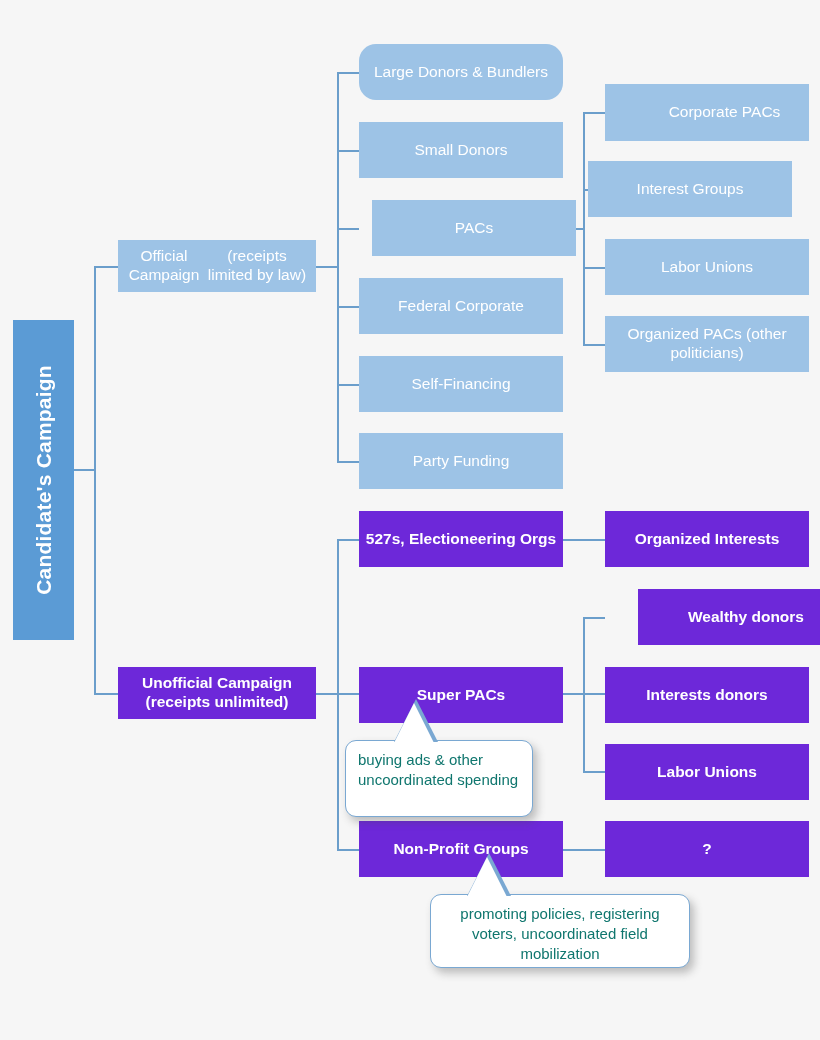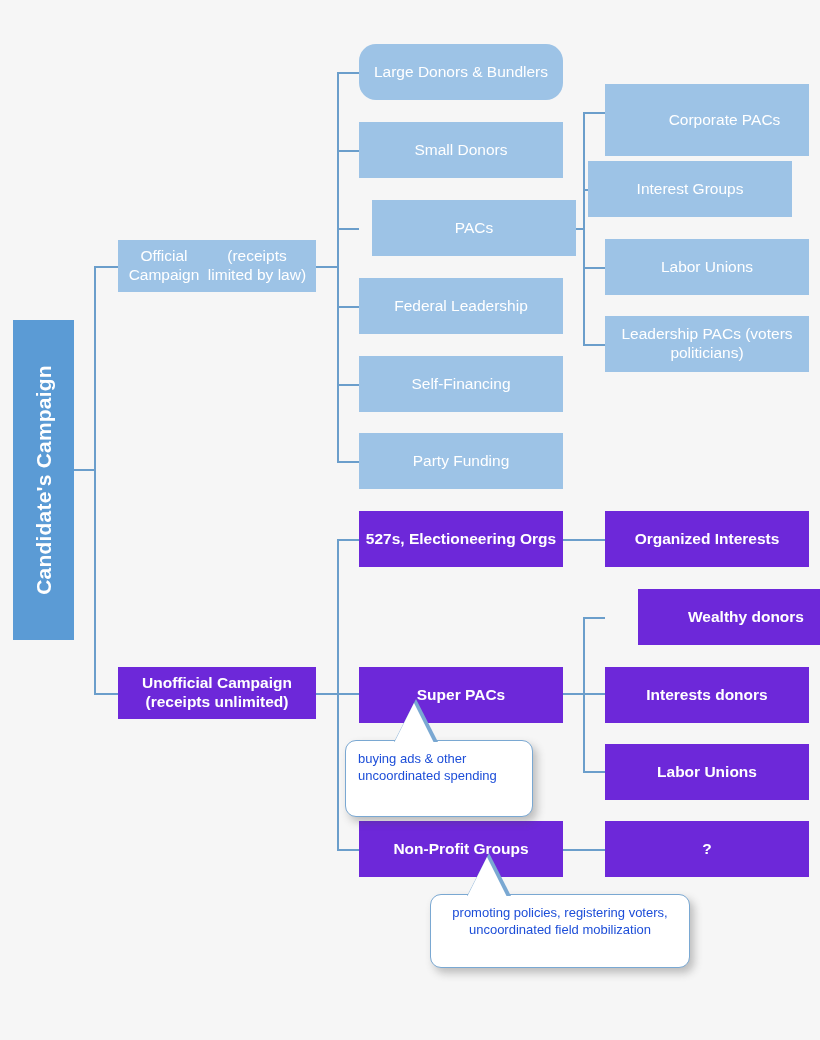--- a/index.html
+++ b/index.html
@@ -51,22 +51,22 @@
   .lnh{height:2px;}
   .lnv{width:2px;}
 
   
   .callout{
     position:absolute;
     box-sizing:border-box;
     background:#ffffff;
     border:1.6px solid #7aa8d2;
     border-radius:11px;
-    color:#1d4ed8;
-    font-size:13px;
+    color:#0f766e;
+    font-size:15px;
     line-height:1.33;
     z-index:6;
     padding:9px 12px;
     box-shadow:4px 5px 9px rgba(70,70,70,.33);
   }
   .callout .tail{
     position:absolute;
     width:0;height:0;
     border-left:20px solid transparent;
     border-right:20px solid transparent;
@@ -143,28 +143,28 @@
   </div>
 
   <div class="node dark" style="left:118px;top:667px;width:198px;height:52px;flex-direction:column;">
     <span>Unofficial Campaign</span>
     <span>(receipts unlimited)</span>
   </div>
 
   <div class="node light" style="left:359px;top:44px;width:204px;height:56px;border-radius:17px;">Large Donors &amp; Bundlers</div>
   <div class="node light" style="left:359px;top:122px;width:204px;height:56px;">Small Donors</div>
   <div class="node light" style="left:359px;top:200px;width:204px;height:56px;margin-left:13px;">PACs</div>
-  <div class="node light" style="left:359px;top:278px;width:204px;height:56px;">Federal Leadership</div>
+  <div class="node light" style="left:359px;top:278px;width:204px;height:56px;">Federal Corporate</div>
   <div class="node light" style="left:359px;top:356px;width:204px;height:56px;">Self-Financing</div>
   <div class="node light" style="left:359px;top:433px;width:204px;height:56px;">Party Funding</div>
 
-  <div class="node light" style="left:605px;top:84px;width:204px;height:72px;padding-left:41px;">Corporate PACs</div>
+  <div class="node light" style="left:605px;top:84px;width:204px;height:57px;padding-left:41px;">Corporate PACs</div>
   <div class="node light" style="left:588px;top:161px;width:204px;height:56px;">Interest Groups</div>
   <div class="node light" style="left:605px;top:239px;width:204px;height:56px;">Labor Unions</div>
-  <div class="node light" style="left:605px;top:316px;width:204px;height:56px;">Leadership PACs (voters politicians)</div>
+  <div class="node light" style="left:605px;top:316px;width:204px;height:56px;">Organized PACs (other politicians)</div>
 
   <div class="node dark" style="left:359px;top:511px;width:204px;height:56px;">527s, Electioneering Orgs</div>
   <div class="node dark" style="left:359px;top:667px;width:204px;height:56px;">Super PACs</div>
   <div class="node dark" style="left:359px;top:821px;width:204px;height:56px;">Non-Profit Groups</div>
 
   <div class="node dark" style="left:605px;top:511px;width:204px;height:56px;">Organized Interests</div>
   <div class="node dark" style="left:638px;top:589px;width:216px;height:56px;">Wealthy donors</div>
   <div class="node dark" style="left:605px;top:667px;width:204px;height:56px;">Interests donors</div>
   <div class="node dark" style="left:605px;top:744px;width:204px;height:56px;">Labor Unions</div>
   <div class="node dark" style="left:605px;top:821px;width:204px;height:56px;">?</div>

